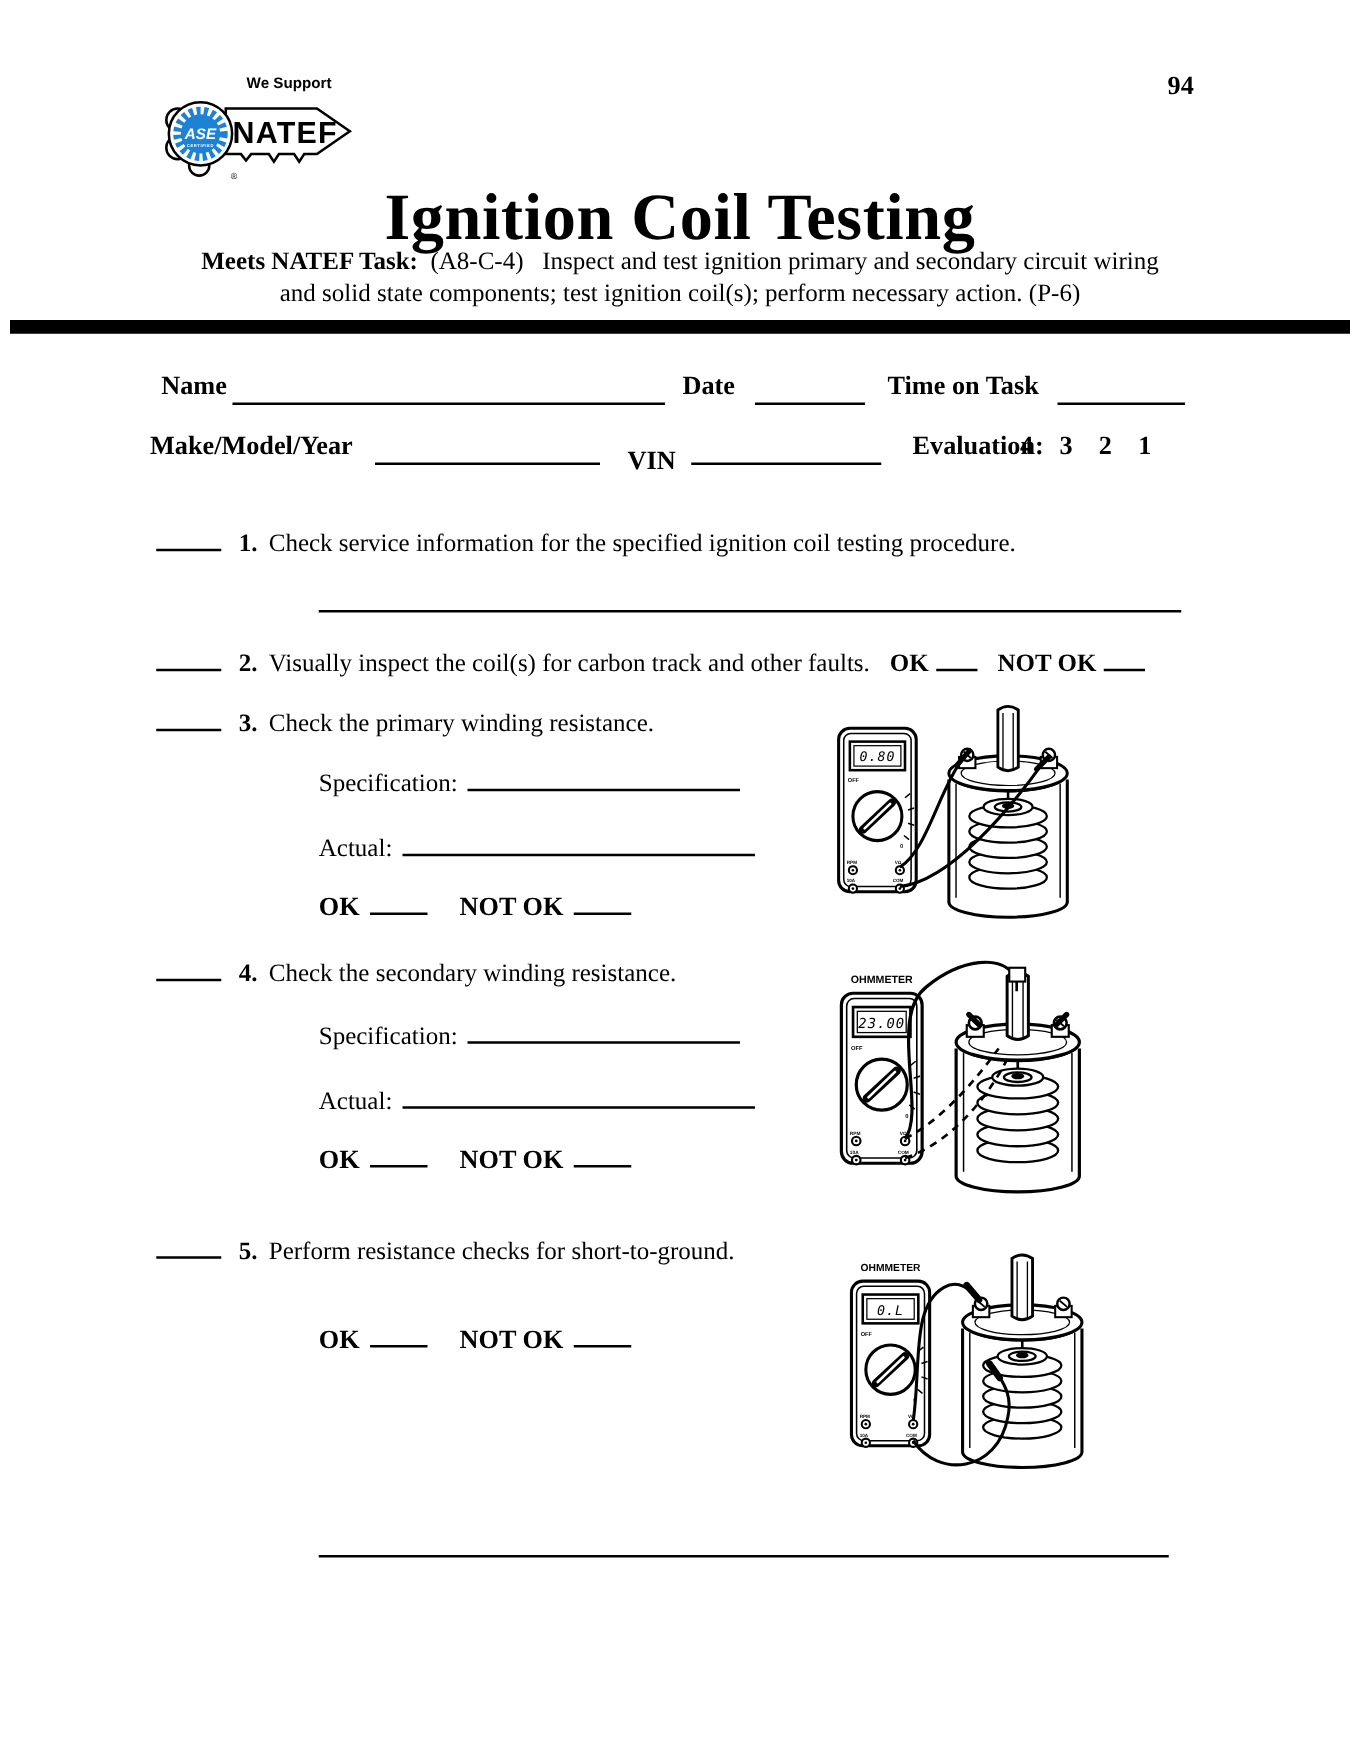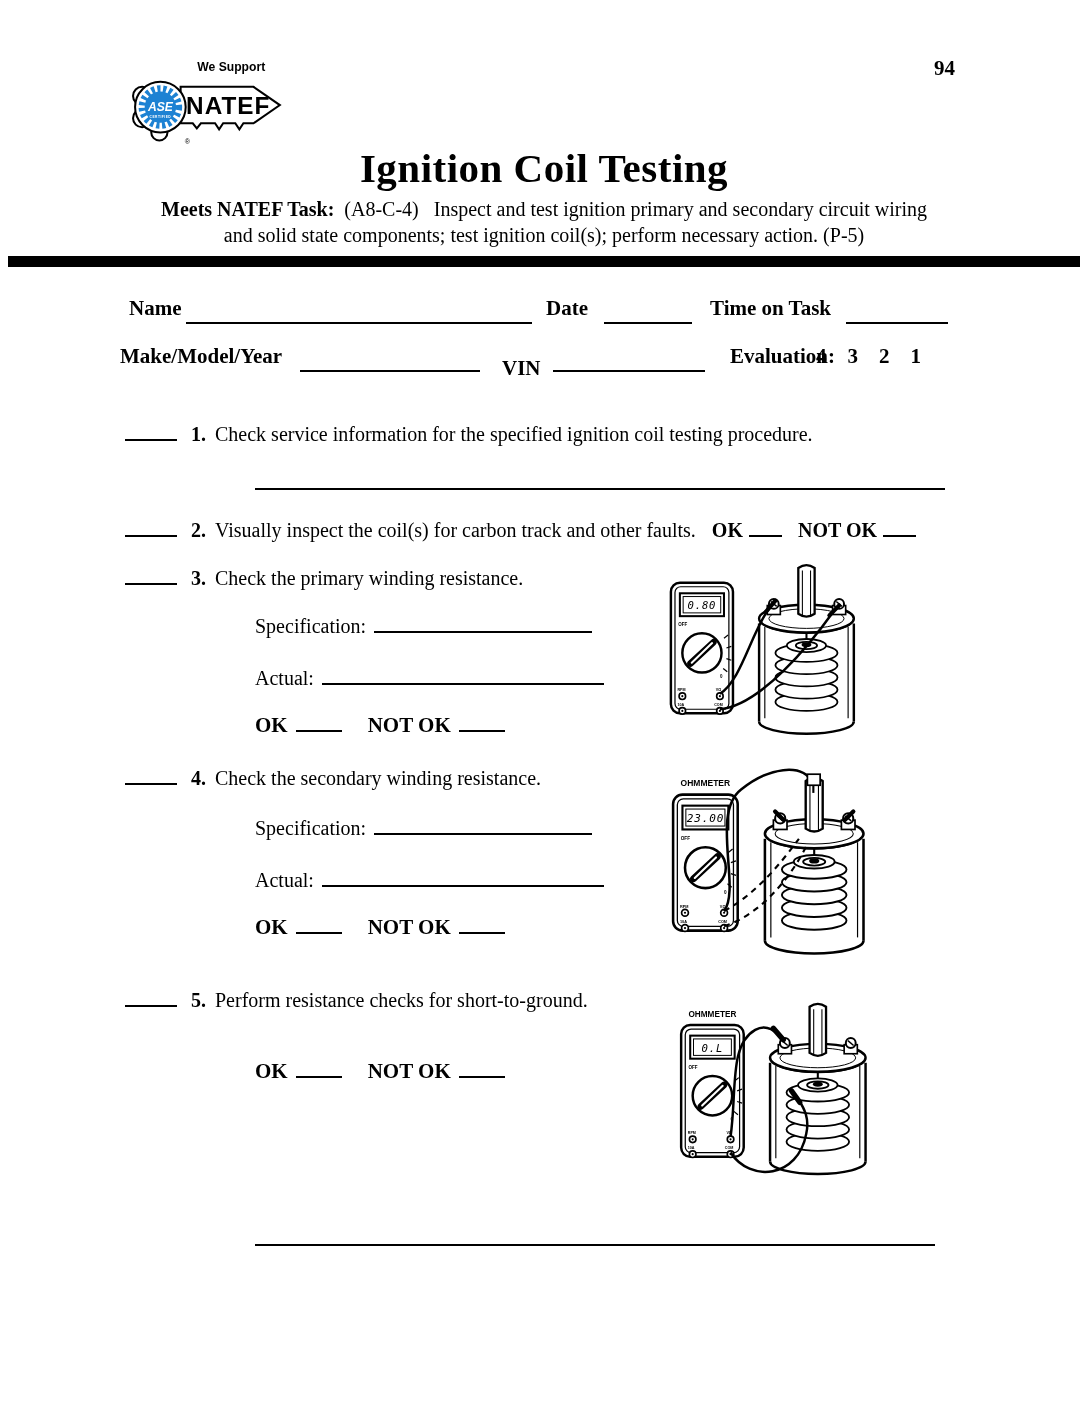--- a/index.html
+++ b/index.html
@@ -4,21 +4,21 @@
 <style>
   html,body{margin:0;padding:0;background:#e8e8e8;}
   #page{position:relative;width:1088px;height:1408px;background:#ffffff;margin:0 auto;
         font-family:"Liberation Serif",serif;color:#000;overflow:hidden;}
   .abs{position:absolute;}
   .b{font-weight:bold;}
   .nowrap{white-space:nowrap;}
   .center{left:0;width:1088px;text-align:center;}
 
   #page-number{left:934px;top:56px;font-size:21px;font-weight:bold;}
-  #title{top:144px;font-size:41px;font-weight:bold;letter-spacing:.5px;}
+  #title{top:144px;font-size:53px;font-weight:bold;letter-spacing:.5px;}
   #task-line1{top:198px;font-size:20px;}
   #task-line2{top:224px;font-size:20px;}
   #divider-bar{left:8px;top:256px;width:1072px;height:11px;background:#000;}
 
   .formlabel{font-size:21px;font-weight:bold;}
   .fline{position:absolute;border-bottom:2px solid #000;height:26px;}
 
   .item{position:absolute;left:125px;width:920px;font-size:20px;white-space:nowrap;}
   .blank{display:inline-block;border-bottom:2px solid #000;height:1.05em;vertical-align:baseline;}
   .pre{width:52px;margin-right:14px;}
@@ -77,21 +77,21 @@
       <circle cx="30" cy="52" r="15.5" fill="#1d82d3"></circle>
       <text x="30" y="56" class="logo-ase">ASE</text>
       <text x="30" y="62.5" class="logo-cert">CERTIFIED</text>
     </g>
     <text x="97" y="59" class="logo-natef">NATEF</text>
     <text x="54" y="88" class="logo-reg">®</text>
   </svg>
 
   <div id="title" class="abs center">Ignition Coil Testing</div>
   <div id="task-line1" class="abs center nowrap"><span class="b">Meets NATEF Task:</span><span style="white-space:pre;">  (A8-C-4)   Inspect and test ignition primary and secondary circuit wiring</span></div>
-  <div id="task-line2" class="abs center">and solid state components; test ignition coil(s); perform necessary action. (P-5)</div>
+  <div id="task-line2" class="abs center">and solid state components; test ignition coil(s); perform necessary action. (P-6)</div>
   <div id="divider-bar" class="abs"></div>
 
   <div class="abs formlabel" style="left:129px;top:296px;">Name</div>
   <div class="fline" style="left:186px;top:296px;width:346px;"></div>
   <div class="abs formlabel" style="left:546px;top:296px;">Date</div>
   <div class="fline" style="left:604px;top:296px;width:88px;"></div>
   <div class="abs formlabel" style="left:710px;top:296px;">Time on Task</div>
   <div class="fline" style="left:846px;top:296px;width:102px;"></div>
 
   <div class="abs formlabel" style="left:120px;top:344px;">Make/Model/Year</div>

